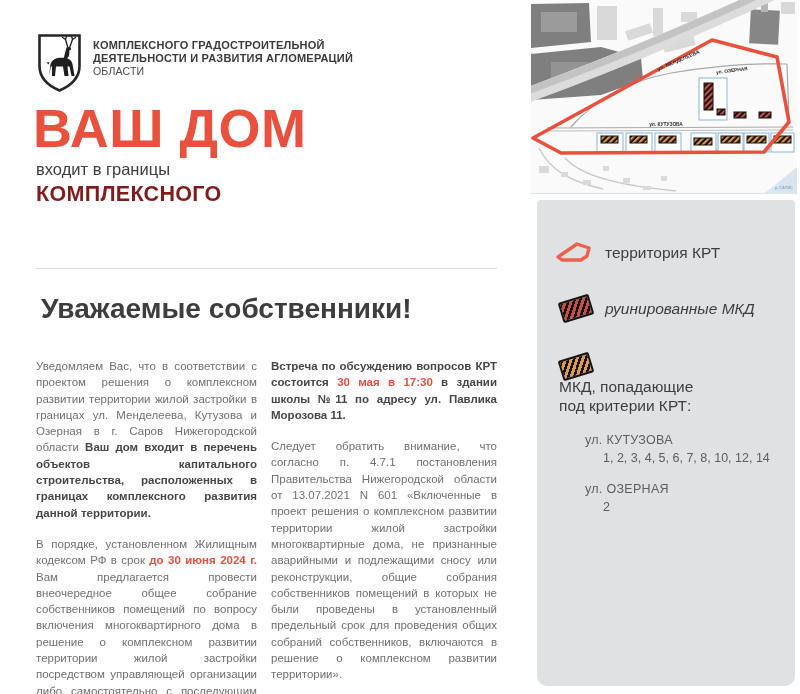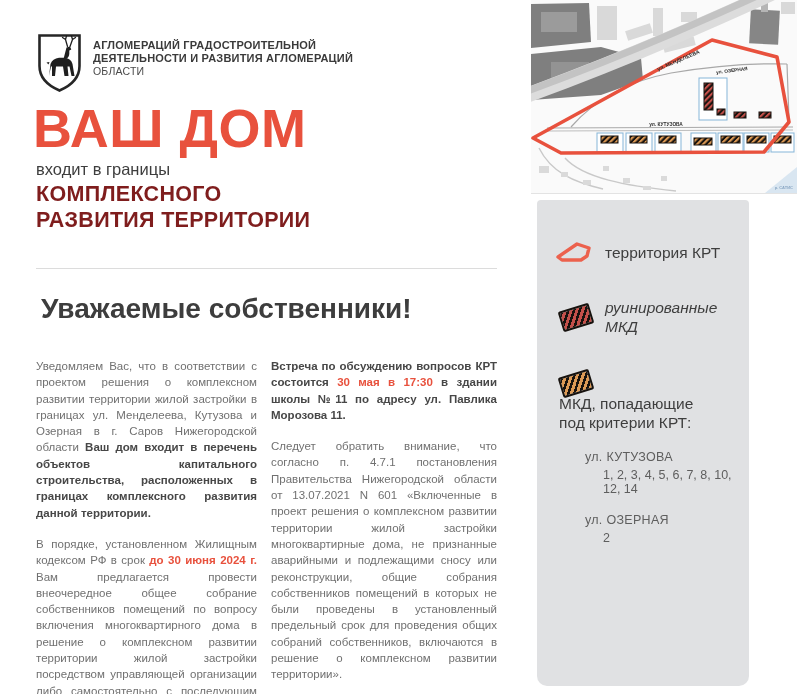--- a/index.html
+++ b/index.html
@@ -29,21 +29,21 @@
   .col-left{left:36px;width:221px;}
   .col-right{left:271px;width:226px;}
   .col p{margin:0 0 15px 0;}
   .seg-b{font-weight:bold;color:#474747;}
   .seg-rb{font-weight:bold;color:#e8513d;}
   
   .map-card{position:absolute;left:531px;top:0;width:266px;height:193px;background:#fbfbfb;
     border-bottom:1px solid #e3e3e3;}
   .map-card svg{display:block;}
   
-  .panel{position:absolute;left:537px;top:200px;width:212px;height:486px;background:#e0e1e3;
+  .panel{position:absolute;left:537px;top:200px;width:258px;height:486px;background:#e0e1e3;
     border-radius:4px 4px 10px 10px;}
   .legend-row{display:flex;align-items:center;padding-left:16px;}
   .legend-row.first{padding-top:40px;}
   .legend-row.second{margin-top:34px;font-style:italic;}
   .legend-row.third{margin-top:33px;align-items:flex-start;flex-direction:column;}
   .legend-icon-box{width:46px;flex:0 0 auto;display:flex;justify-content:center;}
   .legend-label{margin-left:6px;font-size:15.5px;font-weight:500;color:#3e3e3e;line-height:19px;}
   .hatch{width:28px;height:17px;border:2.5px solid #17120e;border-radius:2px;}
   .hatch.red{background:repeating-linear-gradient(125deg,#17120e 0 2.5px,#c4504a 2.5px 5.5px);
     transform:rotate(-17deg);}
@@ -66,31 +66,30 @@
         <path d="M13,43 L14.5,31 Q16.5,25.5 23,24.8 L29,24.8 Q35,25.5 36.5,31 L38.5,43 L35.5,43 L33.5,33.5 L31.5,33.5 L32.5,43 L28.5,43 L27,33.5 L20,33.5 L19,43 L16,43 L16,33.5 L15,33.5 Z"></path>
         <path d="M27.5,26 L30.5,14.5 L34,13.5 L35.3,16.5 L33.3,17.6 L33.3,20.5 Q33.3,24 30,26 Z"></path>
         <path d="M12.5,31.5 L10.5,29.5 L13.5,29 Z"></path>
       </g>
       <g stroke="#1f1f1f" stroke-width="1.3" fill="none" stroke-linecap="round">
         <path d="M31.5,13.5 L29.5,6.5 M29.5,6.5 L26.5,4.5 M29.5,6.5 L30.5,3"></path>
         <path d="M34,13.5 L36.5,6.5 M36.5,6.5 L39.5,4.5 M36.5,6.5 L35.5,3"></path>
       </g>
     </svg>
     <div class="ministry">
-      <div class="b">АГЛОМЕРАЦИЙ ГРАДОСТРОИТЕЛЬНОЙ</div>
+      <div class="b">КОМПЛЕКСНОГО ГРАДОСТРОИТЕЛЬНОЙ</div>
       <div class="b">ДЕЯТЕЛЬНОСТИ И РАЗВИТИЯ АГЛОМЕРАЦИЙ</div>
       <div class="r">ОБЛАСТИ</div>
     </div>
   </div>
 
   <div class="hero-title">ВАШ ДОМ</div>
   <div class="hero-sub">входит в границы</div>
   <div class="hero-bold">
     <div>КОМПЛЕКСНОГО</div>
-    <div>РАЗВИТИЯ ТЕРРИТОРИИ</div>
   </div>
 
   <div class="divider"></div>
 
   <div class="greeting">Уважаемые собственники!</div>
 
   <div class="col col-left">
     <p><span>Уведомляем Вас, что в соответствии с проектом решения о комплексном развитии территории жилой застройки в границах ул. Менделеева, Кутузова и Озерная в г. Саров Нижегородской области </span><span class="seg-b">Ваш дом входит в перечень объектов капитального строительства, расположенных в границах комплексного развития данной территории.</span></p>
     <p><span>В порядке, установленном Жилищным кодексом РФ в срок </span><span class="seg-rb">до 30 июня 2024 г.</span><span> Вам предлагается провести внеочередное общее собрание собственников помещений по вопросу включения многоквартирного дома в решение о комплексном развитии территории жилой застройки посредством управляющей организации либо самостоятельно с последующим предоставлением решения общего собрания собственников помещений в управляющую организацию.</span></p>
   </div>

